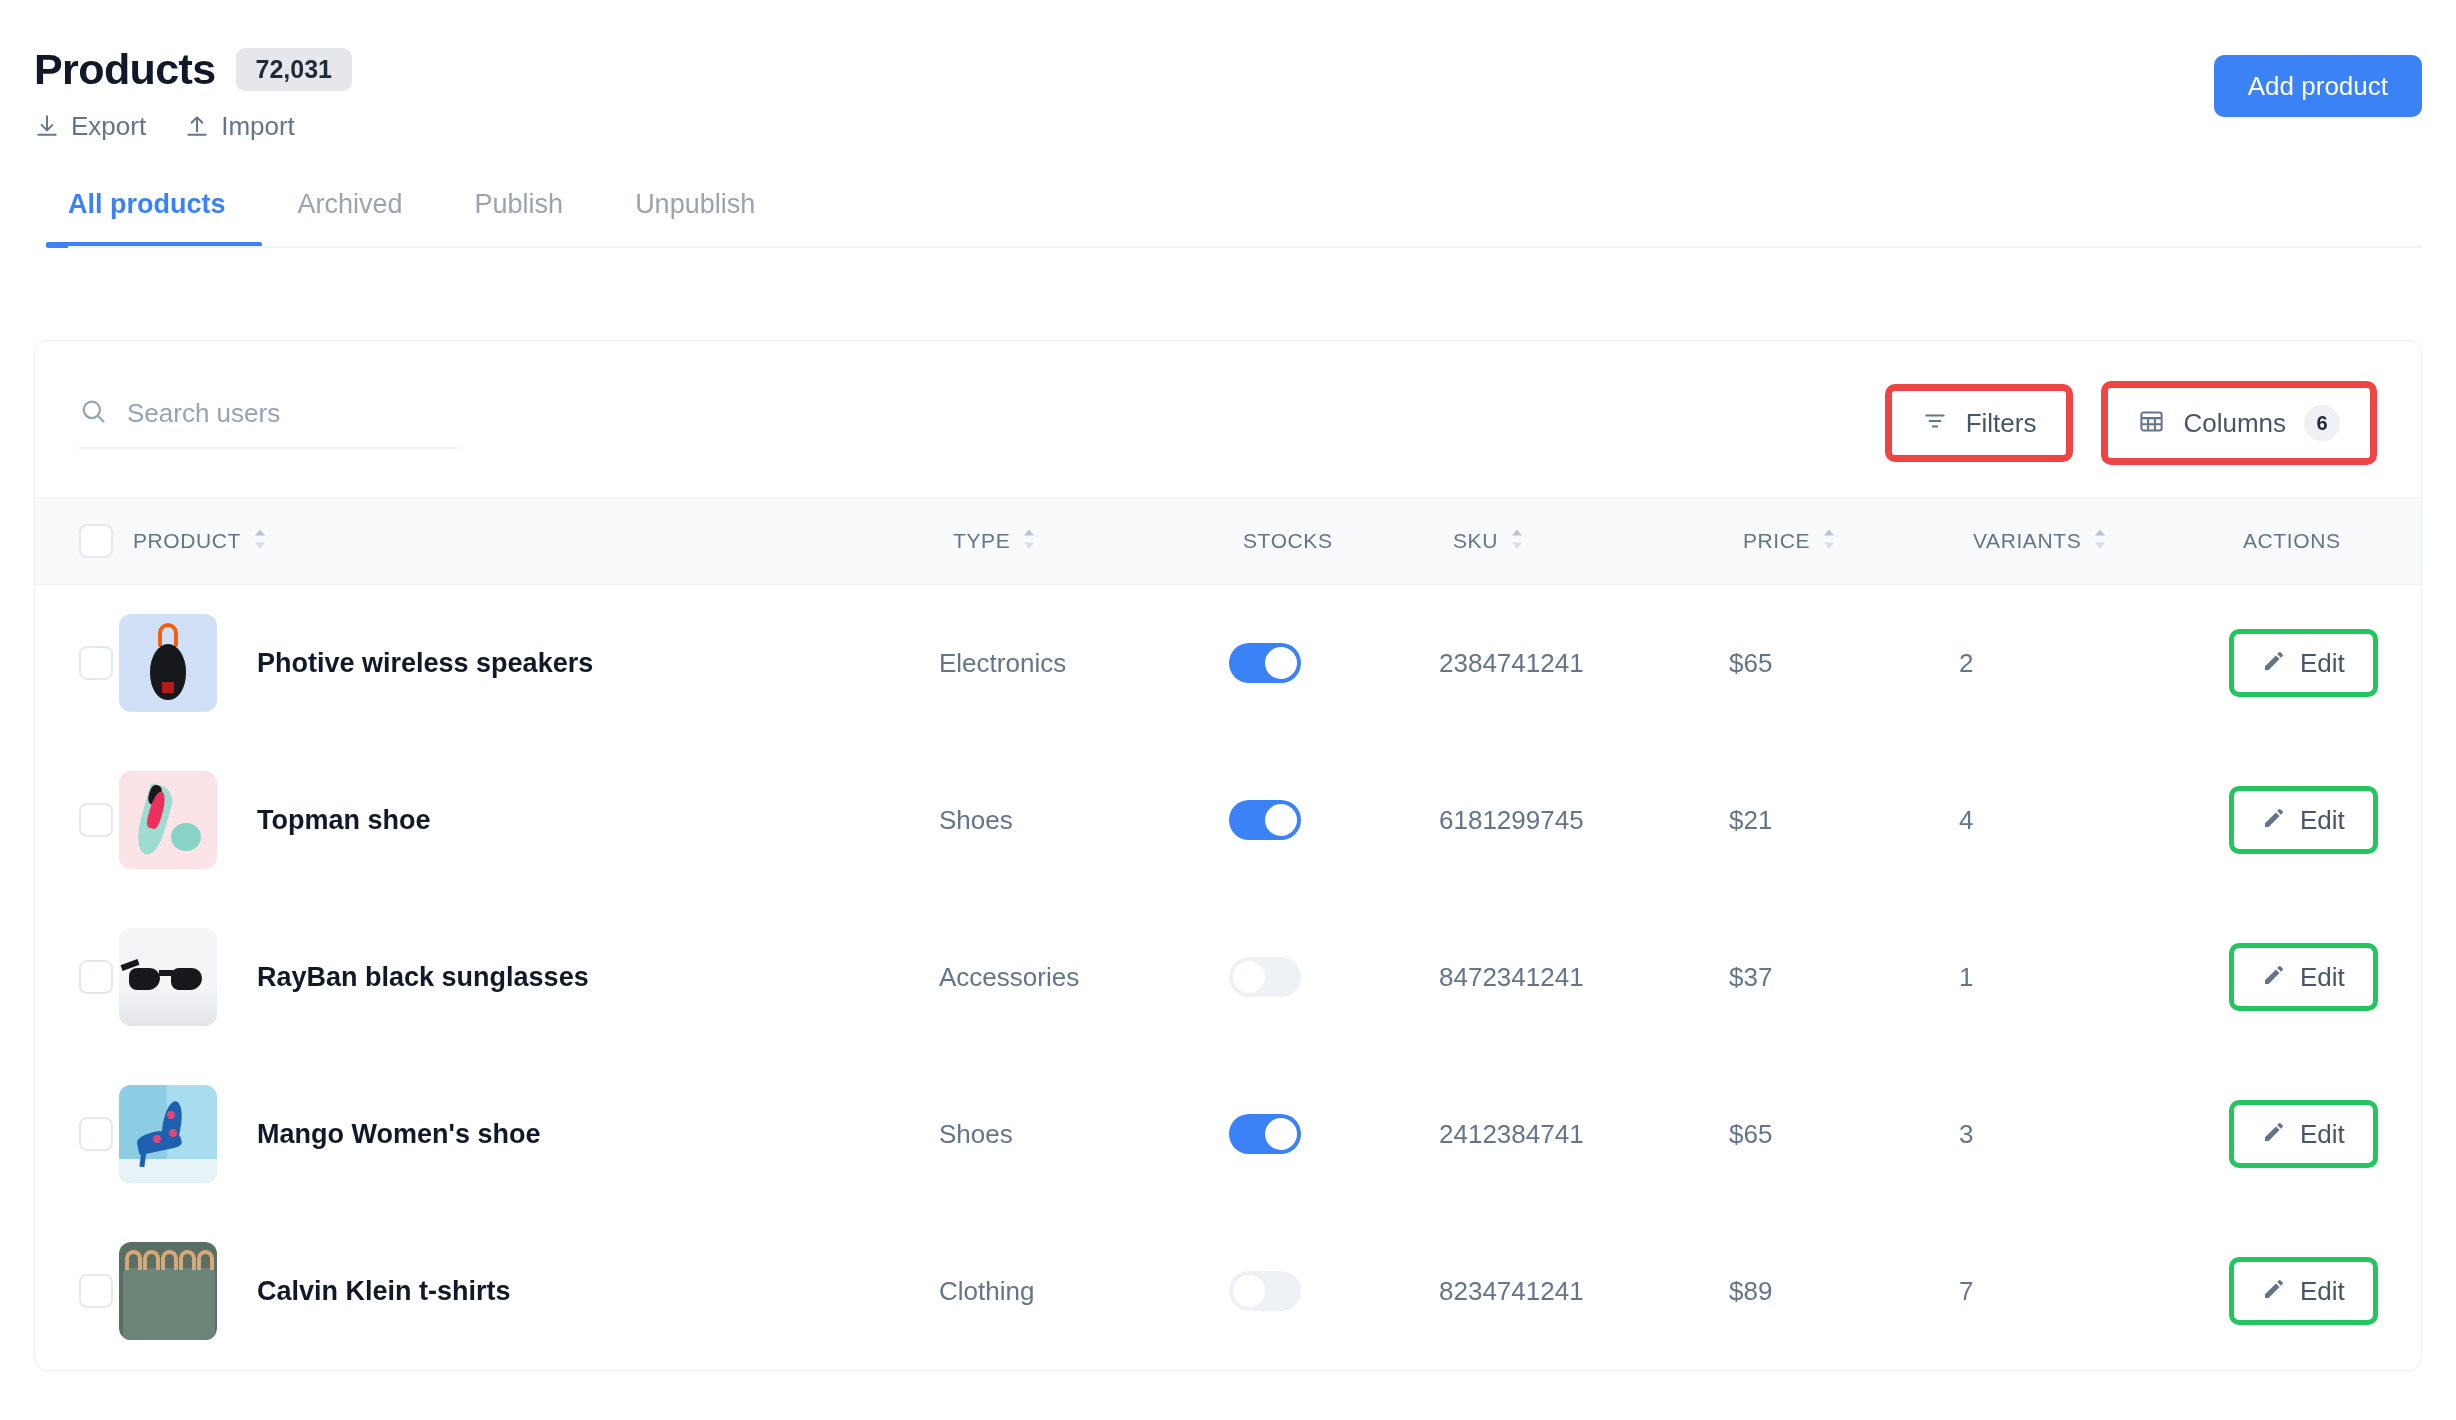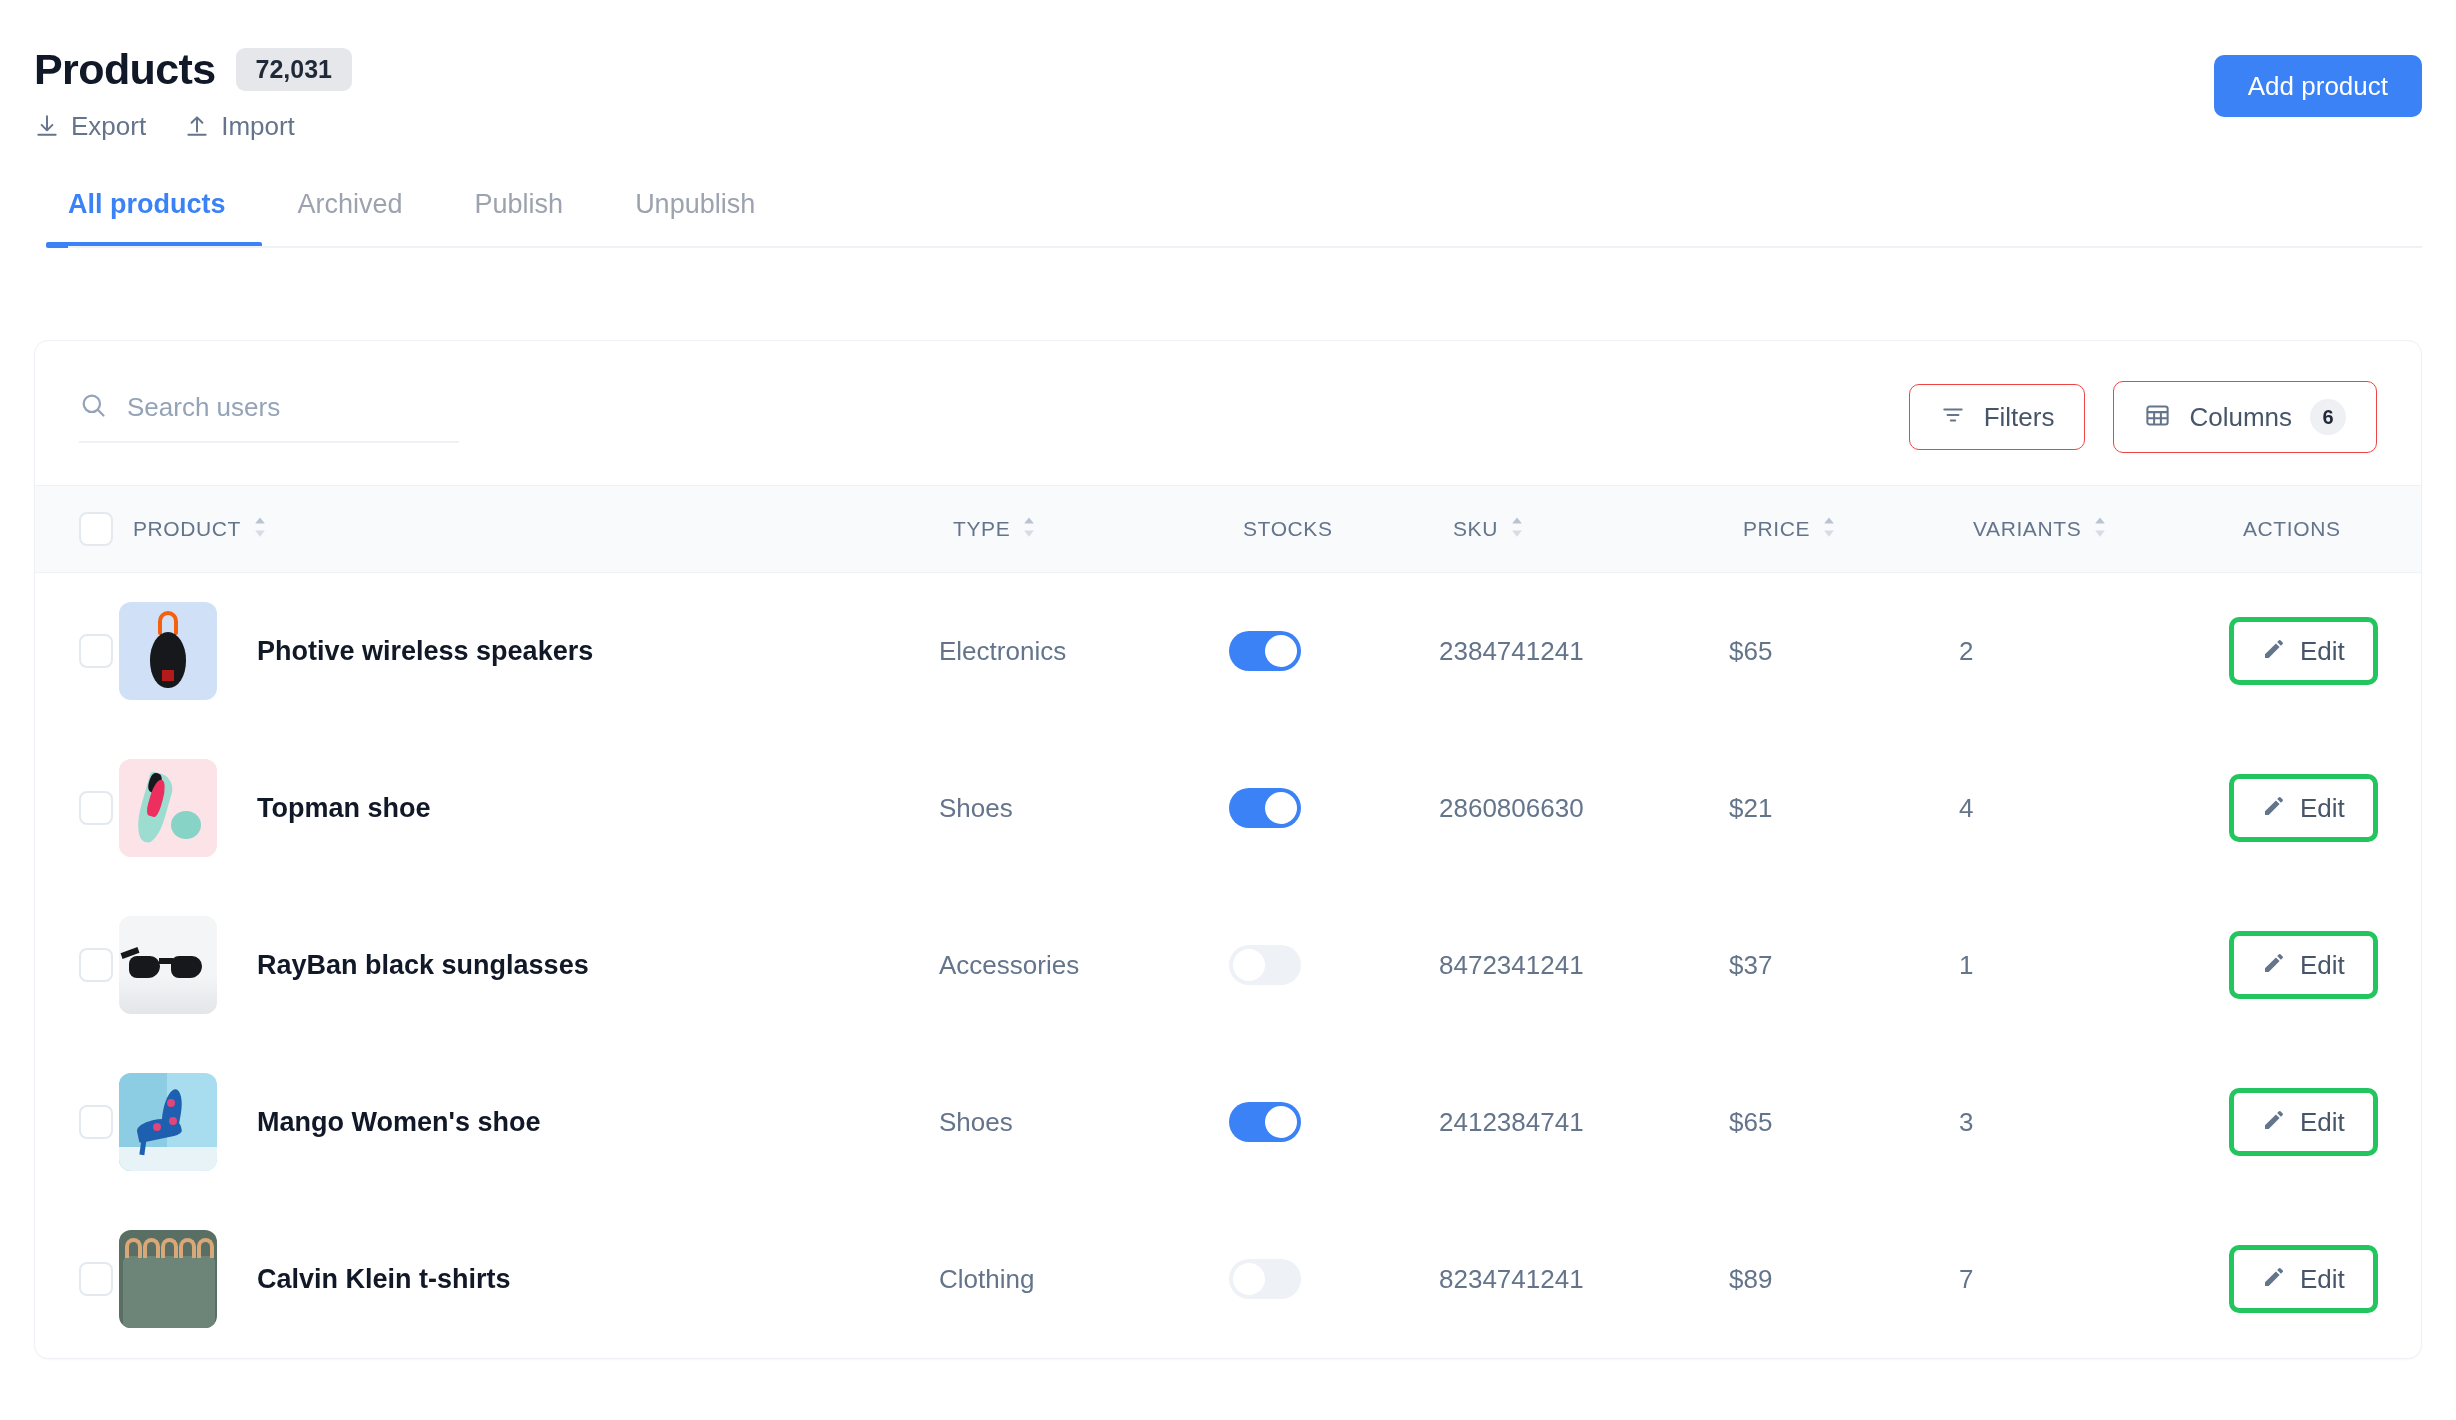--- a/index.html
+++ b/index.html
@@ -68,21 +68,21 @@
   .search-input {
     border: none; outline: none; background: transparent;
     font-size: 26px; font-family: inherit; color: #475569; width: 100%;
   }
   .search-input::placeholder { color: #94a3b8; }
   .search-underline { height: 2px; background: #eef1f6; width: 100%; }
 
   .toolbar-right { display: flex; align-items: center; gap: 28px; }
   .tool-btn {
     display: flex; align-items: center; gap: 18px;
-    border: 1px solid #ef4444; border-radius: 10px; background: #fff;
+    border: 7px solid #ef4444; border-radius: 10px; background: #fff;
     padding: 17px 30px; font-size: 26px; color: #475569;
     font-family: inherit; cursor: pointer; line-height: 1;
   }
   .tool-badge {
     background: #eef0f3; color: #1f2937; font-size: 20px; font-weight: 600;
     border-radius: 999px; min-width: 36px; height: 36px;
     display: flex; align-items: center; justify-content: center; padding: 0 9px;
   }
 
   
@@ -435,21 +435,21 @@
               </div>
               <span class="product-name">Topman shoe</span>
             </div>
           </td>
           <td class="type-text">Shoes</td>
           <td>
             <span class="toggle on">
                 <span class="knob"></span>
               </span>
           </td>
-          <td class="sku-text">2860806630</td>
+          <td class="sku-text">6181299745</td>
           <td class="price-text">$21</td>
           <td class="variants-text">4</td>
           <td class="actions-cell">
             <button class="edit-btn">
               <span>
                 <svg width="24" height="24" viewBox="0 0 24 24" fill="#64748b">
                     <path d="M3 17.3V21h3.7L17.6 10.1l-3.7-3.7L3 17.3zM20.7 7a1 1 0 000-1.4l-2.3-2.3a1 1 0 00-1.4 0l-1.8 1.8 3.7 3.7L20.7 7z"></path>
                   </svg>
               </span>
               <span>Edit</span>

